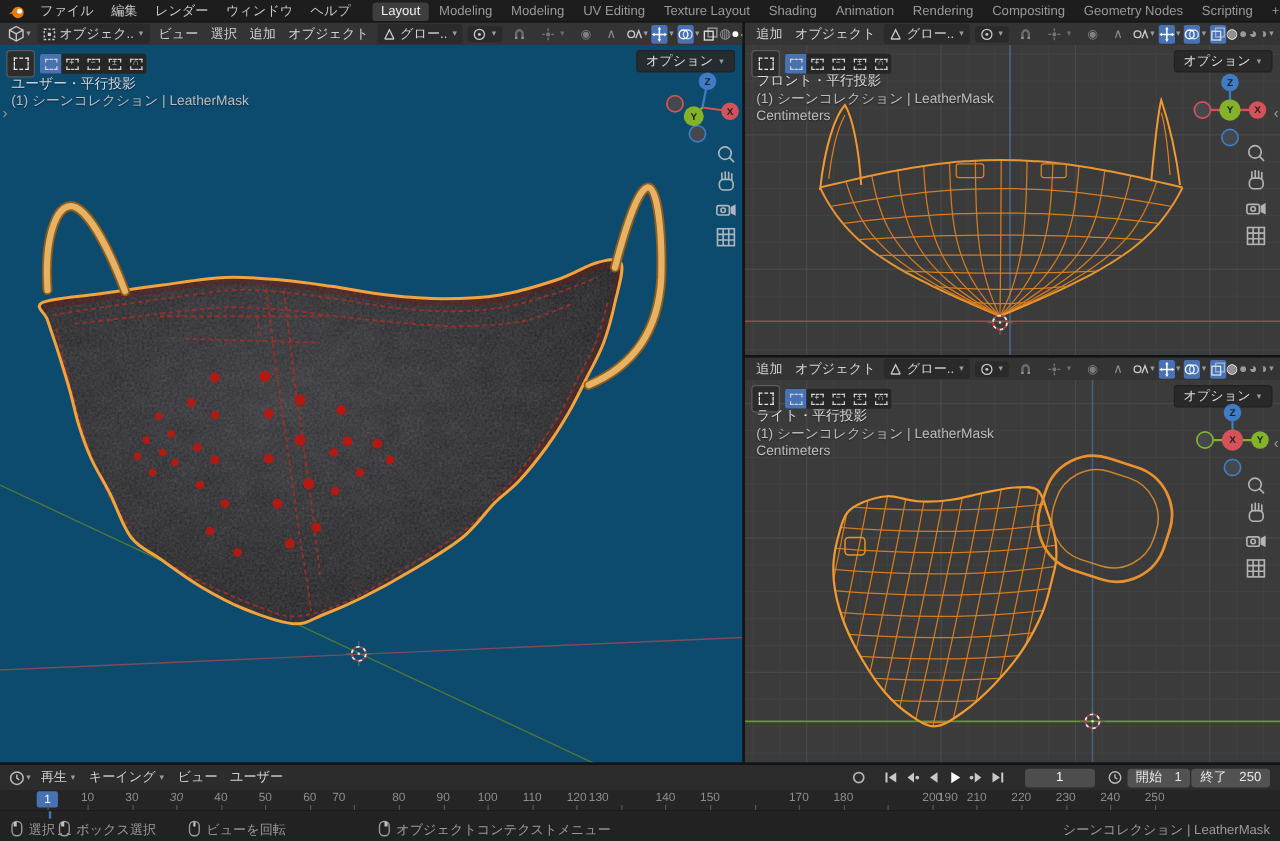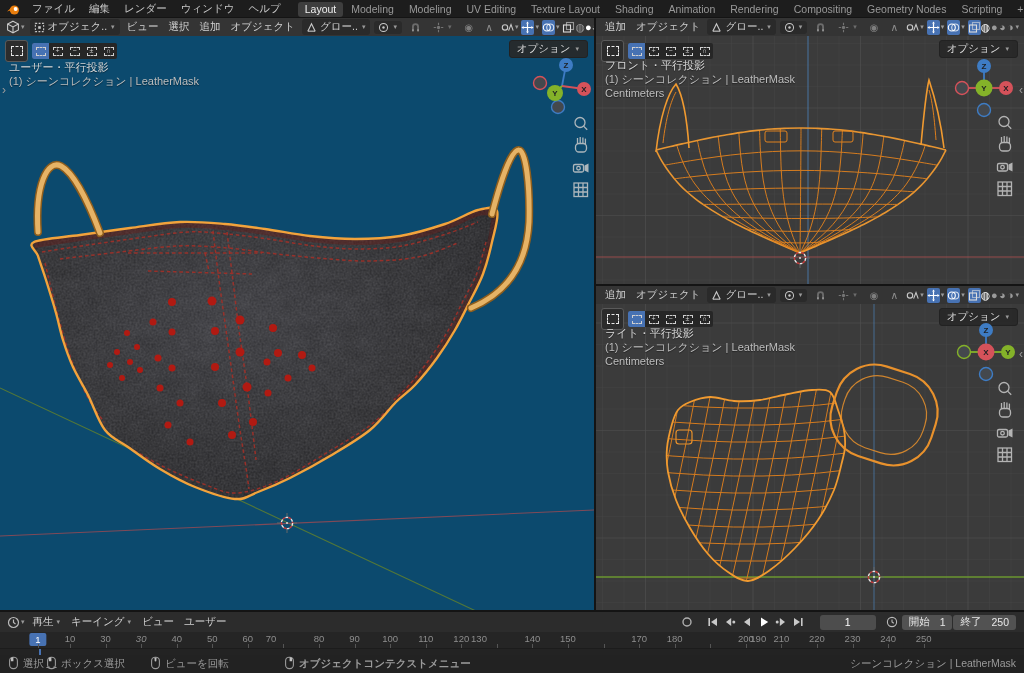--- a/index.html
+++ b/index.html
@@ -923,21 +923,21 @@
             </svg></span>
           <span>ボックス選択</span>
         </span>
         <span class="sitem" style="left: 150px;">
           <span><svg width="11" height="14" viewBox="0 0 10.2 14">
               <rect x="1.2" y="1.2" width="7.8" height="11.4" rx="3.6" fill="none" stroke="#9a9a9a" stroke-width="1.1"></rect>
               <rect x="4.2" y="1.4" width="1.8" height="4" rx=".9" fill="#c0c0c0"></rect>
             </svg></span>
           <span>ビューを回転</span>
         </span>
-        <span class="sitem" style="left: 284px; font-weight: bold;">
+        <span class="sitem" style="left: 302px;">
           <span><svg width="11" height="14" viewBox="0 0 10.2 14">
               <rect x="1.2" y="1.2" width="7.8" height="11.4" rx="3.6" fill="none" stroke="#9a9a9a" stroke-width="1.1"></rect>
               <path d="M7.7 2.2a3 3 0 0 0-2.5-1v4h2.5Z" fill="#c0c0c0"></path>
             </svg></span>
           <span>オブジェクトコンテクストメニュー</span>
         </span>
       </div>
     <div id="status-right">シーンコレクション | LeatherMask</div>
   </div>
 </div>

